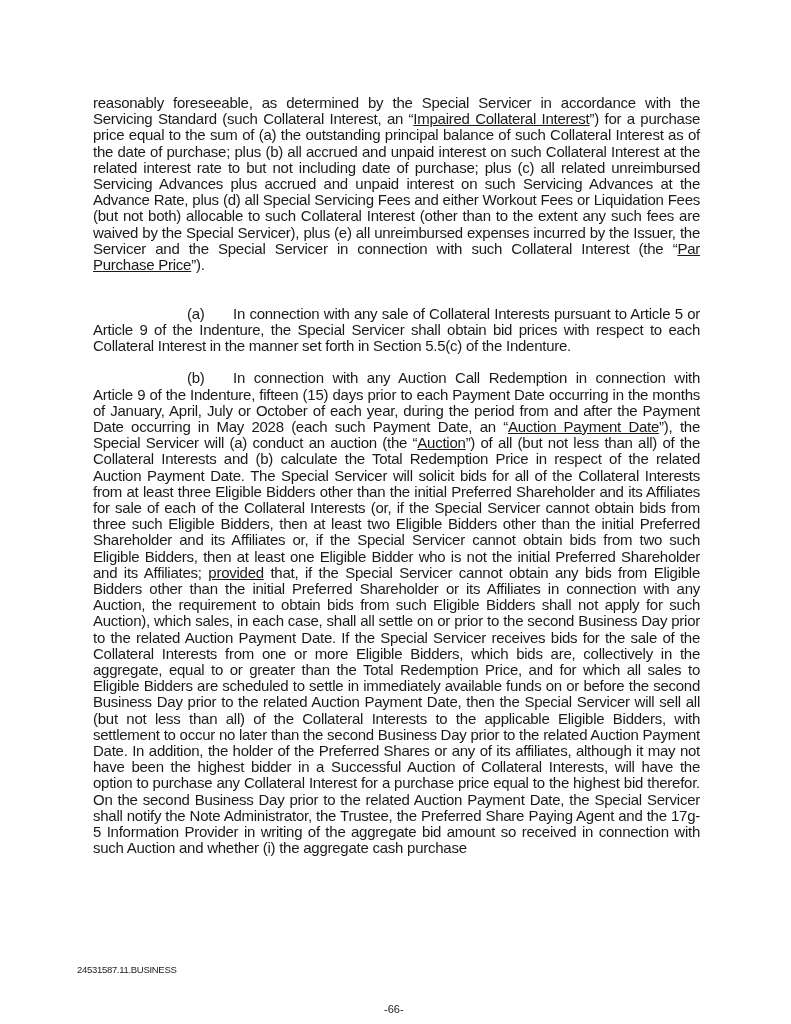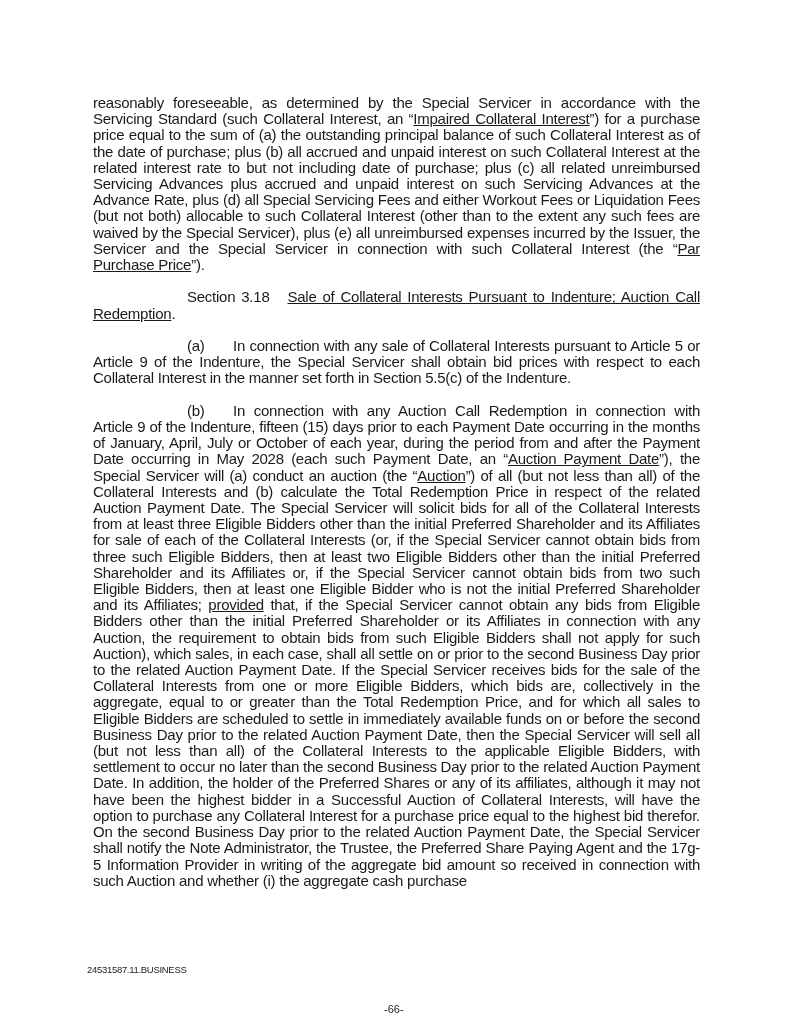--- a/index.html
+++ b/index.html
@@ -9,38 +9,37 @@
     font-family: "Liberation Sans", sans-serif;
     font-size: 15px; line-height: 16.2px; color: #1a1a1a;
     letter-spacing: -0.25px;
   }
   .para { text-align: justify; margin: 0; }
   .gap { height: 16.2px; }
   .indent { display: inline-block; width: 94px; }
   .subind { display: inline-block; width: 46px; }
   u { text-decoration: underline; text-underline-offset: 1px; }
   .footer-id {
-    position: absolute; left: 87px; top: 964px;
+    position: absolute; left: 77px; top: 964px;
     font-family: "Liberation Sans", sans-serif; font-size: 9.5px; color: #222;
     letter-spacing: -0.3px;
   }
   .footer-page {
     position: absolute; left: 384px; top: 963px;
     font-family: "Liberation Sans", sans-serif; font-size: 11px; color: #222; margin-top: 40px;
   }
 </style>
 </head>
 <body>
 
 <div class="page">
   <p class="para"><span>reasonably foreseeable, as determined by the Special Servicer in accordance with the Servicing Standard (such Collateral Interest, an “</span><u>Impaired Collateral Interest</u><span>”) for a purchase price equal to the sum of (a) the outstanding principal balance of such Collateral Interest as of the date of purchase; plus (b) all accrued and unpaid interest on such Collateral Interest at the related interest rate to but not including date of purchase; plus (c) all related unreimbursed Servicing Advances plus accrued and unpaid interest on such Servicing Advances at the Advance Rate, plus (d) all Special Servicing Fees and either Workout Fees or Liquidation Fees (but not both) allocable to such Collateral Interest (other than to the extent any such fees are waived by the Special Servicer), plus (e) all unreimbursed expenses incurred by the Issuer, the Servicer and the Special Servicer in connection with such Collateral Interest (the “</span><u>Par Purchase Price</u><span>”).</span></p>
 
   <div class="gap"></div>
 
-  <p class="para"><span class="indent"></span><span>Section 3.18</span>&nbsp;&nbsp;&nbsp;<u>Sale of Collateral Interests Pursuant to Indenture; Auction Call Redemption</u><span>.</span></p>
 
   <div class="gap"></div>
 
   <p class="para"><span class="indent"></span><span class="subind">(a)</span><span>In connection with any sale of Collateral Interests pursuant to Article 5 or Article 9 of the Indenture, the Special Servicer shall obtain bid prices with respect to each Collateral Interest in the manner set forth in Section 5.5(c) of the Indenture.</span></p>
 
   <div class="gap"></div>
 
   <p class="para"><span class="indent"></span><span class="subind">(b)</span><span>In connection with any Auction Call Redemption in connection with Article 9 of the Indenture, fifteen (15) days prior to each Payment Date occurring in the months of January, April, July or October of each year, during the period from and after the Payment Date occurring in May 2028 (each such Payment Date, an “</span><u>Auction Payment Date</u><span>”), the Special Servicer will (a) conduct an auction (the “</span><u>Auction</u><span>”) of all (but not less than all) of the Collateral Interests and (b) calculate the Total Redemption Price in respect of the related Auction Payment Date.  The Special Servicer will solicit bids for all of the Collateral Interests from at least three Eligible Bidders other than the initial Preferred Shareholder and its Affiliates for sale of each of the Collateral Interests (or, if the Special Servicer cannot obtain bids from three such Eligible Bidders, then at least two Eligible Bidders other than the initial Preferred Shareholder and its Affiliates or, if the Special Servicer cannot obtain bids from two such Eligible Bidders, then at least one Eligible Bidder who is not the initial Preferred Shareholder and its Affiliates; </span><u>provided</u><span> that, if the Special Servicer cannot obtain any bids from Eligible Bidders other than the initial Preferred Shareholder or its Affiliates in connection with any Auction, the requirement to obtain bids from such Eligible Bidders shall not apply for such Auction), which sales, in each case, shall all settle on or prior to the second Business Day prior to the related Auction Payment Date. If the Special Servicer receives bids for the sale of the Collateral Interests from one or more Eligible Bidders, which bids are, collectively in the aggregate, equal to or greater than the Total Redemption Price, and for which all sales to Eligible Bidders are scheduled to settle in immediately available funds on or before the second Business Day prior to the related Auction Payment Date, then the Special Servicer will sell all (but not less than all) of the Collateral Interests to the applicable Eligible Bidders, with settlement to occur no later than the second Business Day prior to the related Auction Payment Date.  In addition, the holder of the Preferred Shares or any of its affiliates, although it may not have been the highest bidder in a Successful Auction of Collateral Interests, will have the option to purchase any Collateral Interest for a purchase price equal to the highest bid therefor.  On the second Business Day prior to the related Auction Payment Date, the Special Servicer shall notify the Note Administrator, the Trustee, the Preferred Share Paying Agent and the 17g-5 Information Provider in writing of the aggregate bid amount so received in connection with such Auction and whether (i) the aggregate cash purchase</span></p>
 </div>
 

